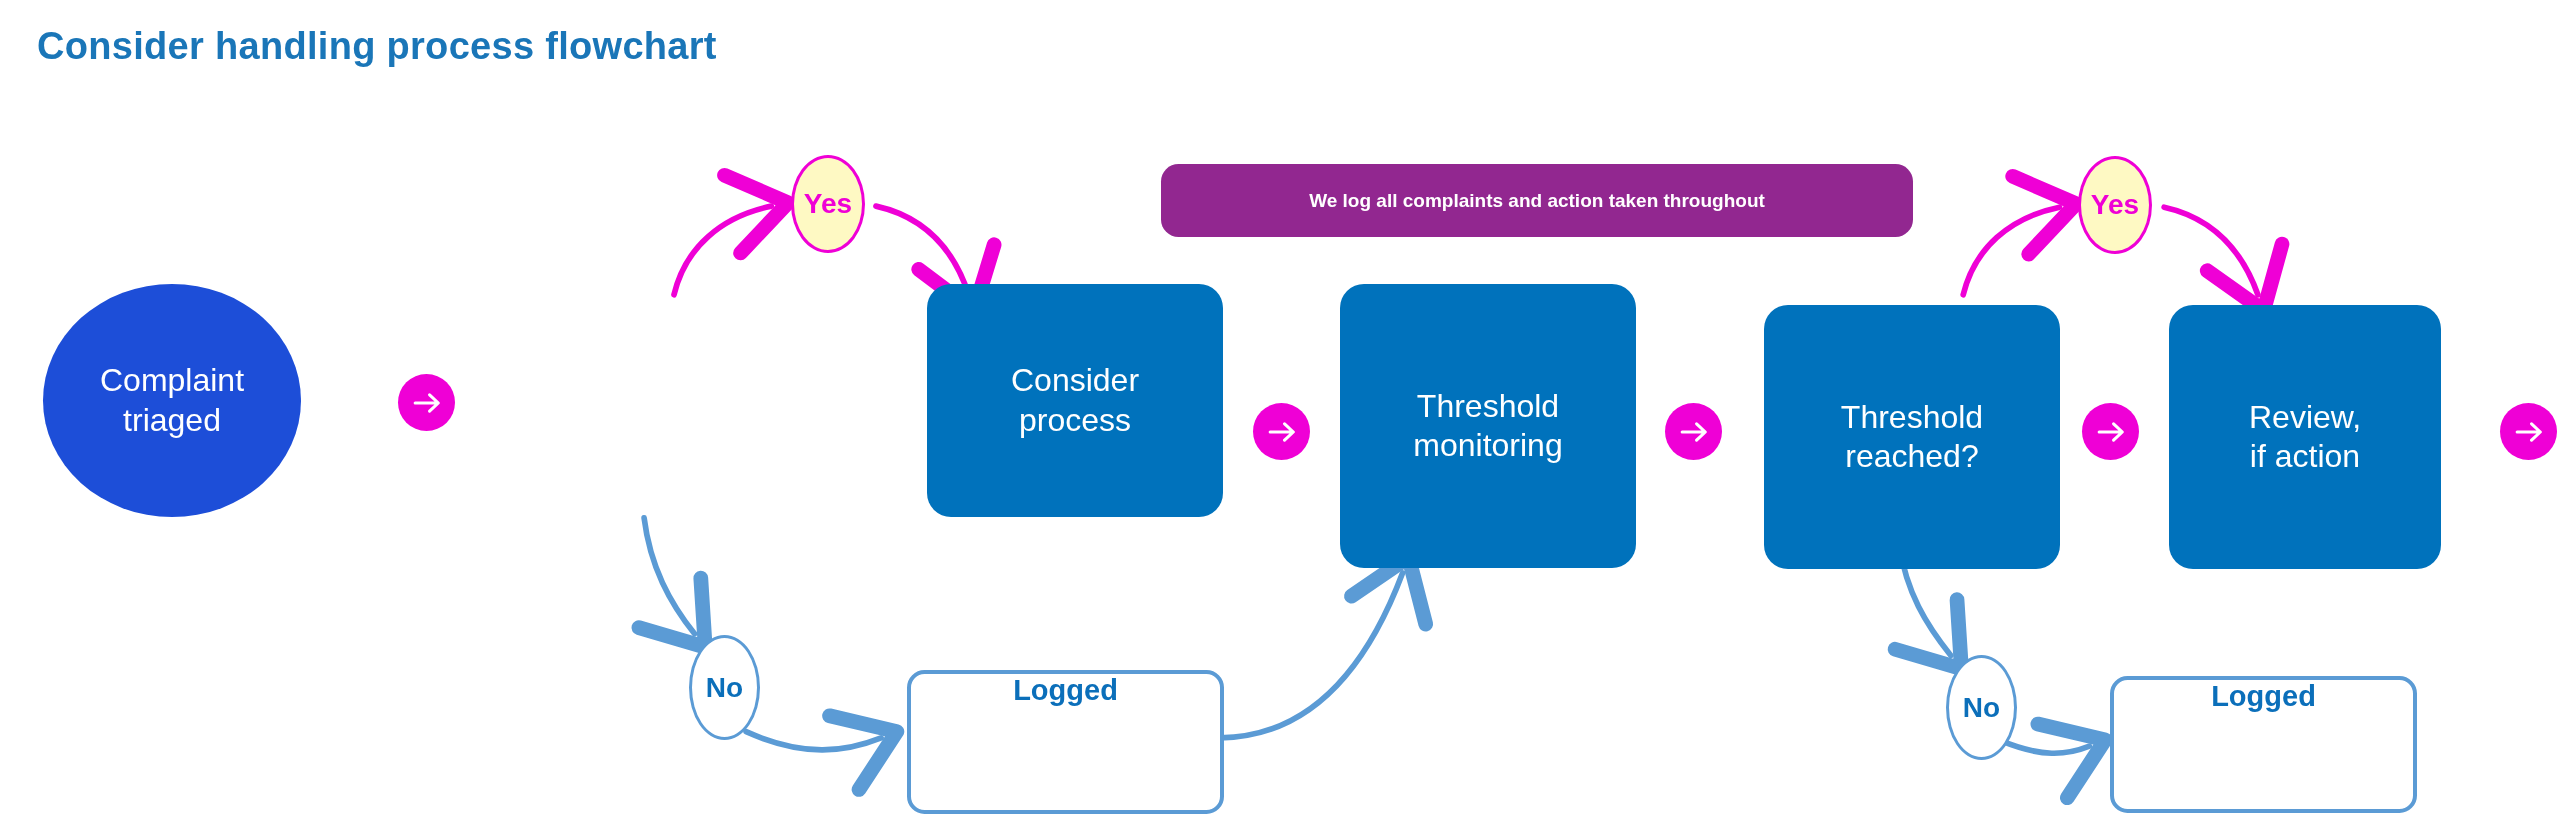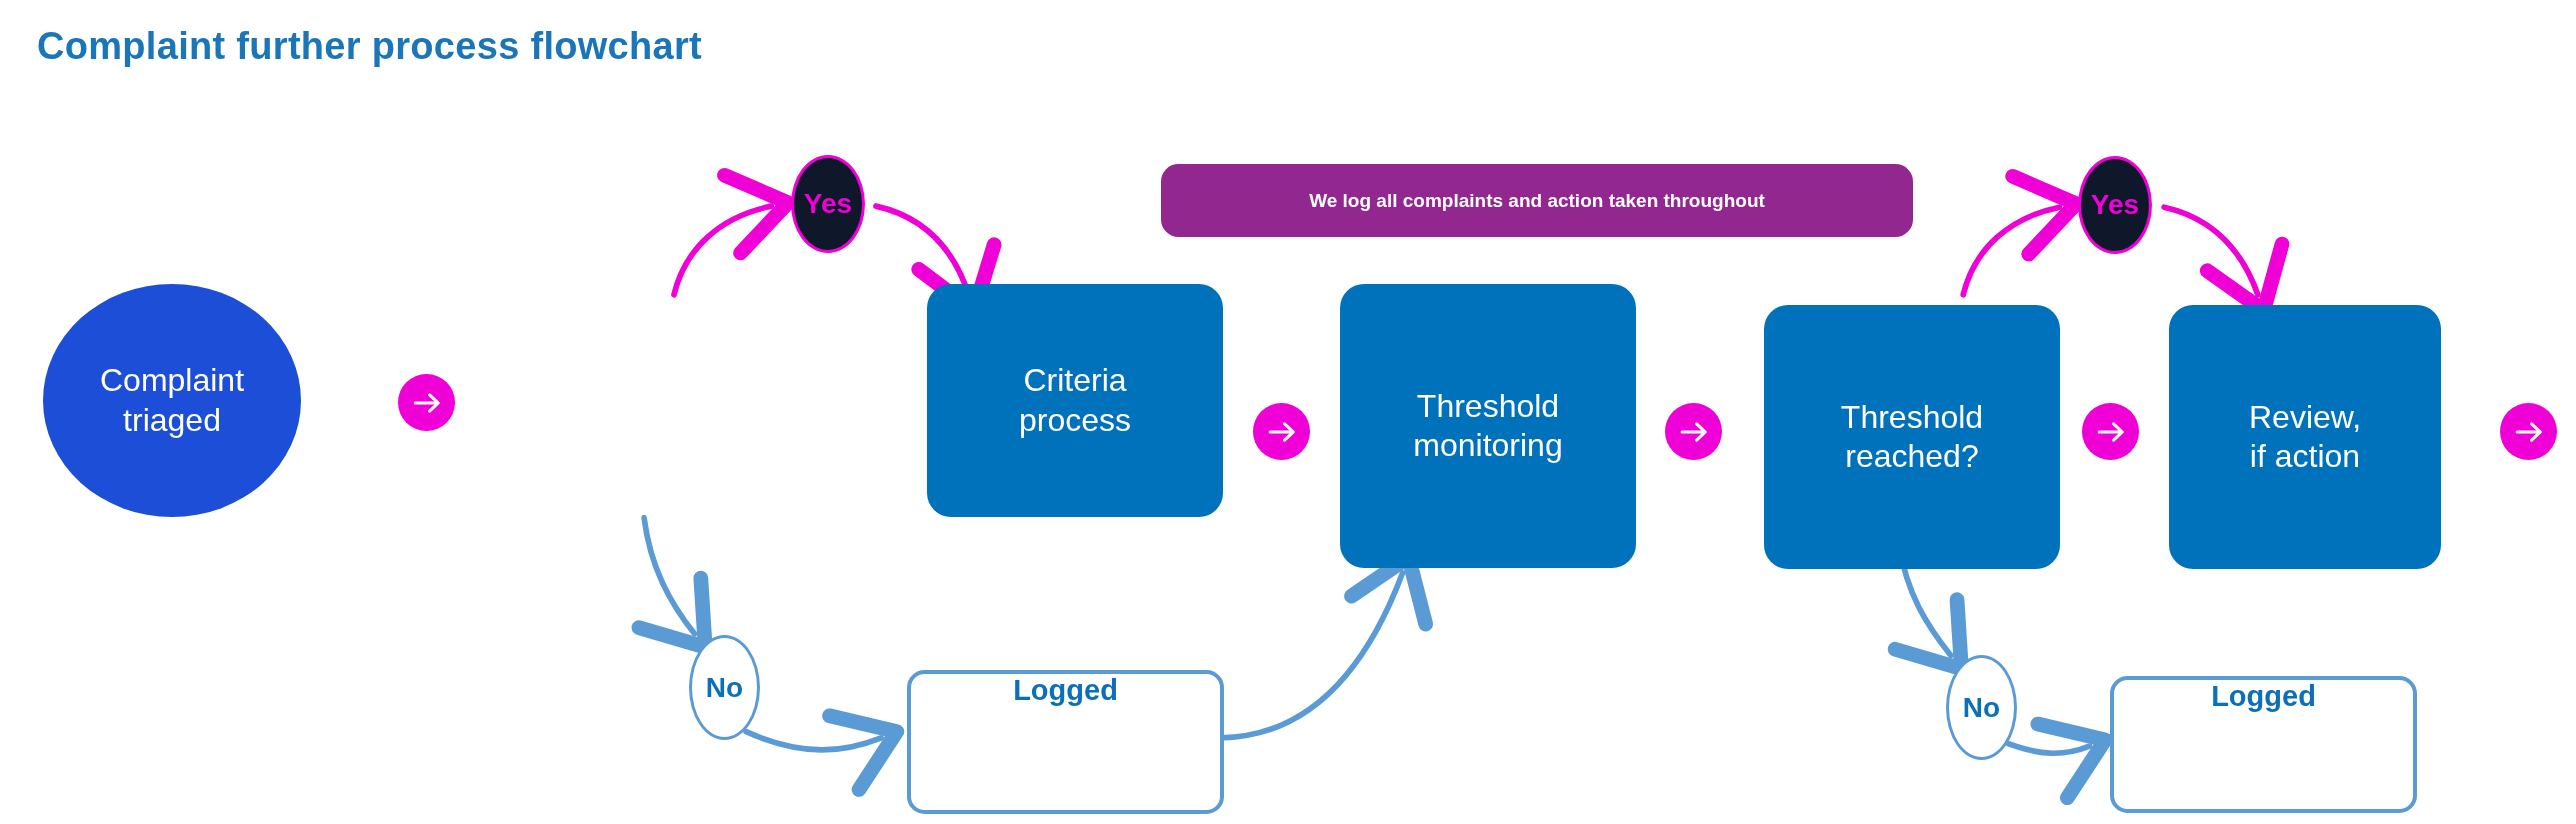--- a/index.html
+++ b/index.html
@@ -76,21 +76,21 @@
     align-items: center;
     justify-content: center;
   }
   .arrowbullet svg { display: block; }
 
   
   .yes-badge {
     position: absolute;
     border: 3.6px solid #ef00d6;
     border-radius: 50%;
-    background: #0f172a;
+    background: #fef9c3;
     color: #ef00d6;
     font-size: 28px;
     font-weight: bold;
     display: flex;
     align-items: center;
     justify-content: center;
   }
 
   
   .no-badge {
@@ -134,21 +134,21 @@
     padding: 0 17.5px;
     white-space: nowrap;
     margin-left: 22px;
   }
 </style>
 </head>
 <body>
 
 <div id="canvas">
 
-  <div class="title">Complaint further process flowchart</div>
+  <div class="title">Consider handling process flowchart</div>
 
   <svg id="wires" viewBox="0 0 6581 1601" xmlns="http://www.w3.org/2000/svg">
     <defs>
 
       <marker id="mhead" markerWidth="26" markerHeight="26" refX="9" refY="9" orient="auto" markerUnits="strokeWidth">
         <path d="M2,2 L12,9 L2,16" fill="none" stroke="#ef00d6" stroke-width="2.6" stroke-linecap="round" stroke-linejoin="round"></path>
       </marker>
 
       <marker id="bhead" markerWidth="26" markerHeight="26" refX="9" refY="9" orient="auto" markerUnits="strokeWidth">
         <path d="M2,2 L12,9 L2,16" fill="none" stroke="#5b9bd5" stroke-width="2.6" stroke-linecap="round" stroke-linejoin="round"></path>
@@ -201,21 +201,21 @@
 
   <div class="arrowbullet" style="left:398px; top:374px; width:57px; height:57px;">
     <svg width="36" height="36" viewBox="0 0 70 70">
       <path d="M12,35 L56,35 M40,19 L57,35 L40,51" fill="none" stroke="#ffffff" stroke-width="6" stroke-linecap="round" stroke-linejoin="round"></path>
     </svg>
   </div>
 
 
   <div class="node process" style="left:927px; top:284px; width:296px; height:233px;">
     <div>
-      <span class="lbl">Criteria</span>
+      <span class="lbl">Consider</span>
       <span class="lbl">process</span>
     </div>
   </div>
 
   <div class="arrowbullet" style="left:1253px; top:403px; width:57px; height:57px;">
     <svg width="36" height="36" viewBox="0 0 70 70">
       <path d="M12,35 L56,35 M40,19 L57,35 L40,51" fill="none" stroke="#ffffff" stroke-width="6" stroke-linecap="round" stroke-linejoin="round"></path>
     </svg>
   </div>
 

